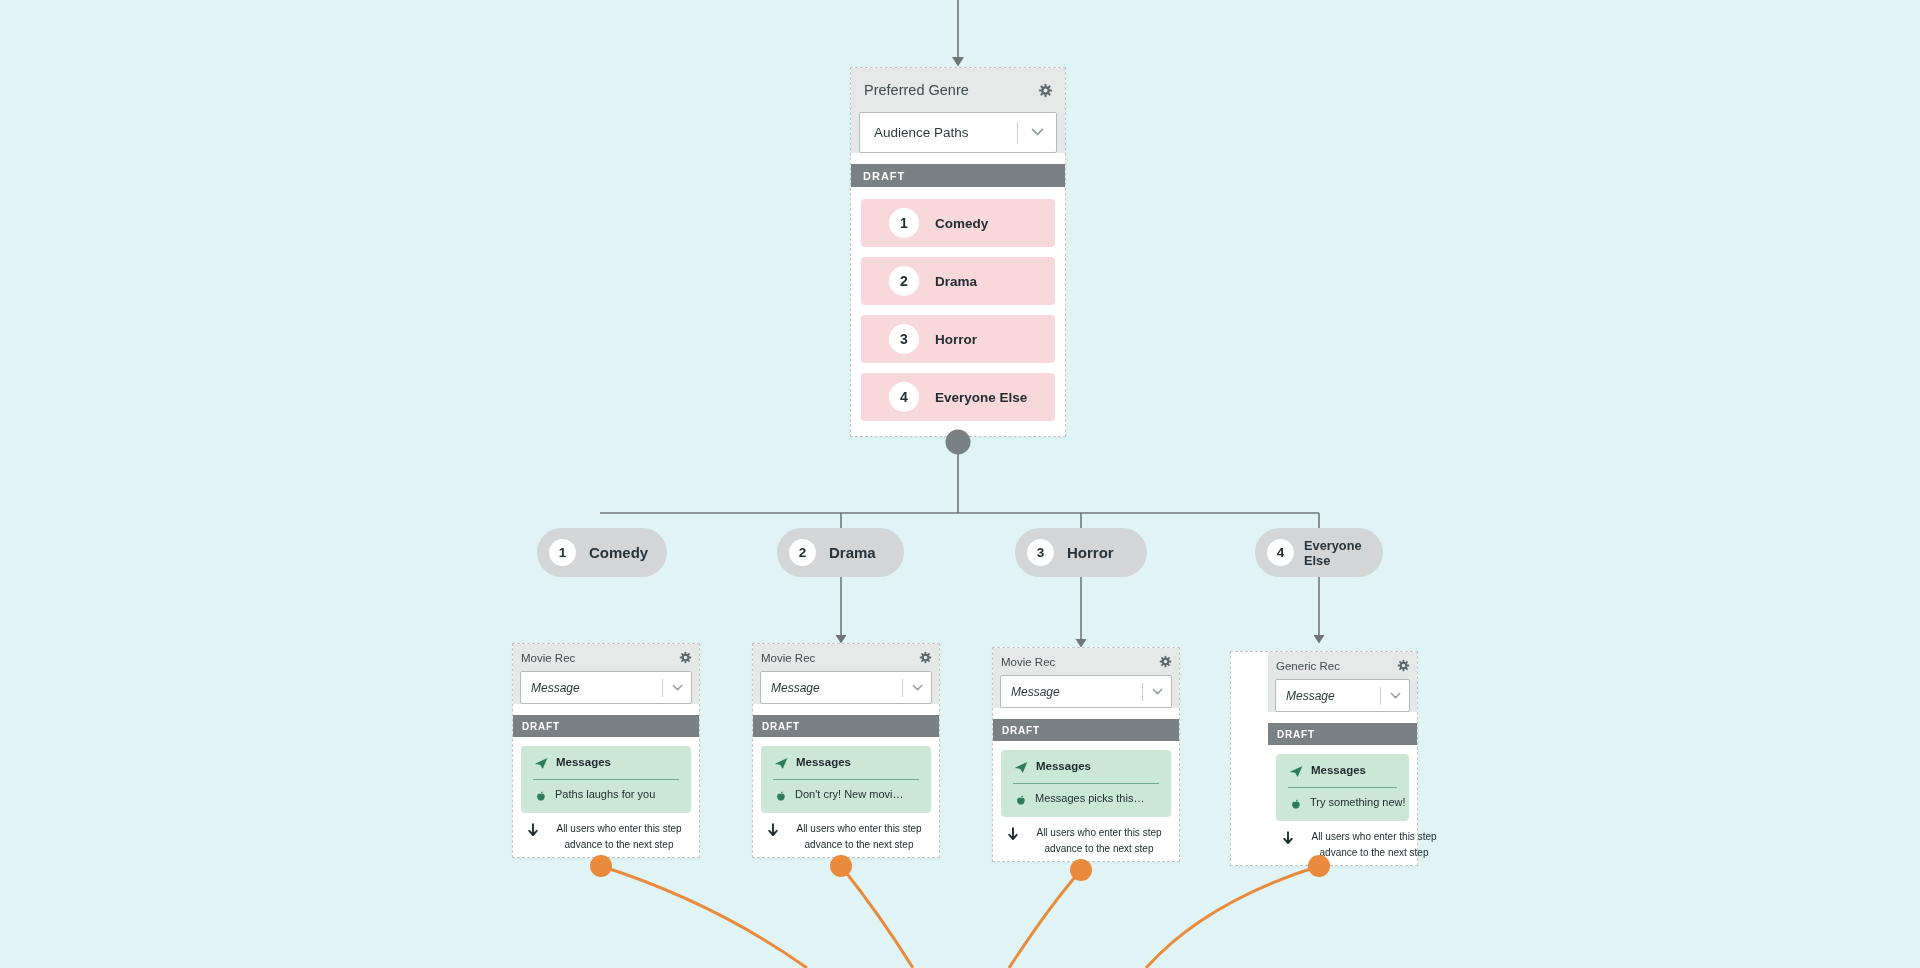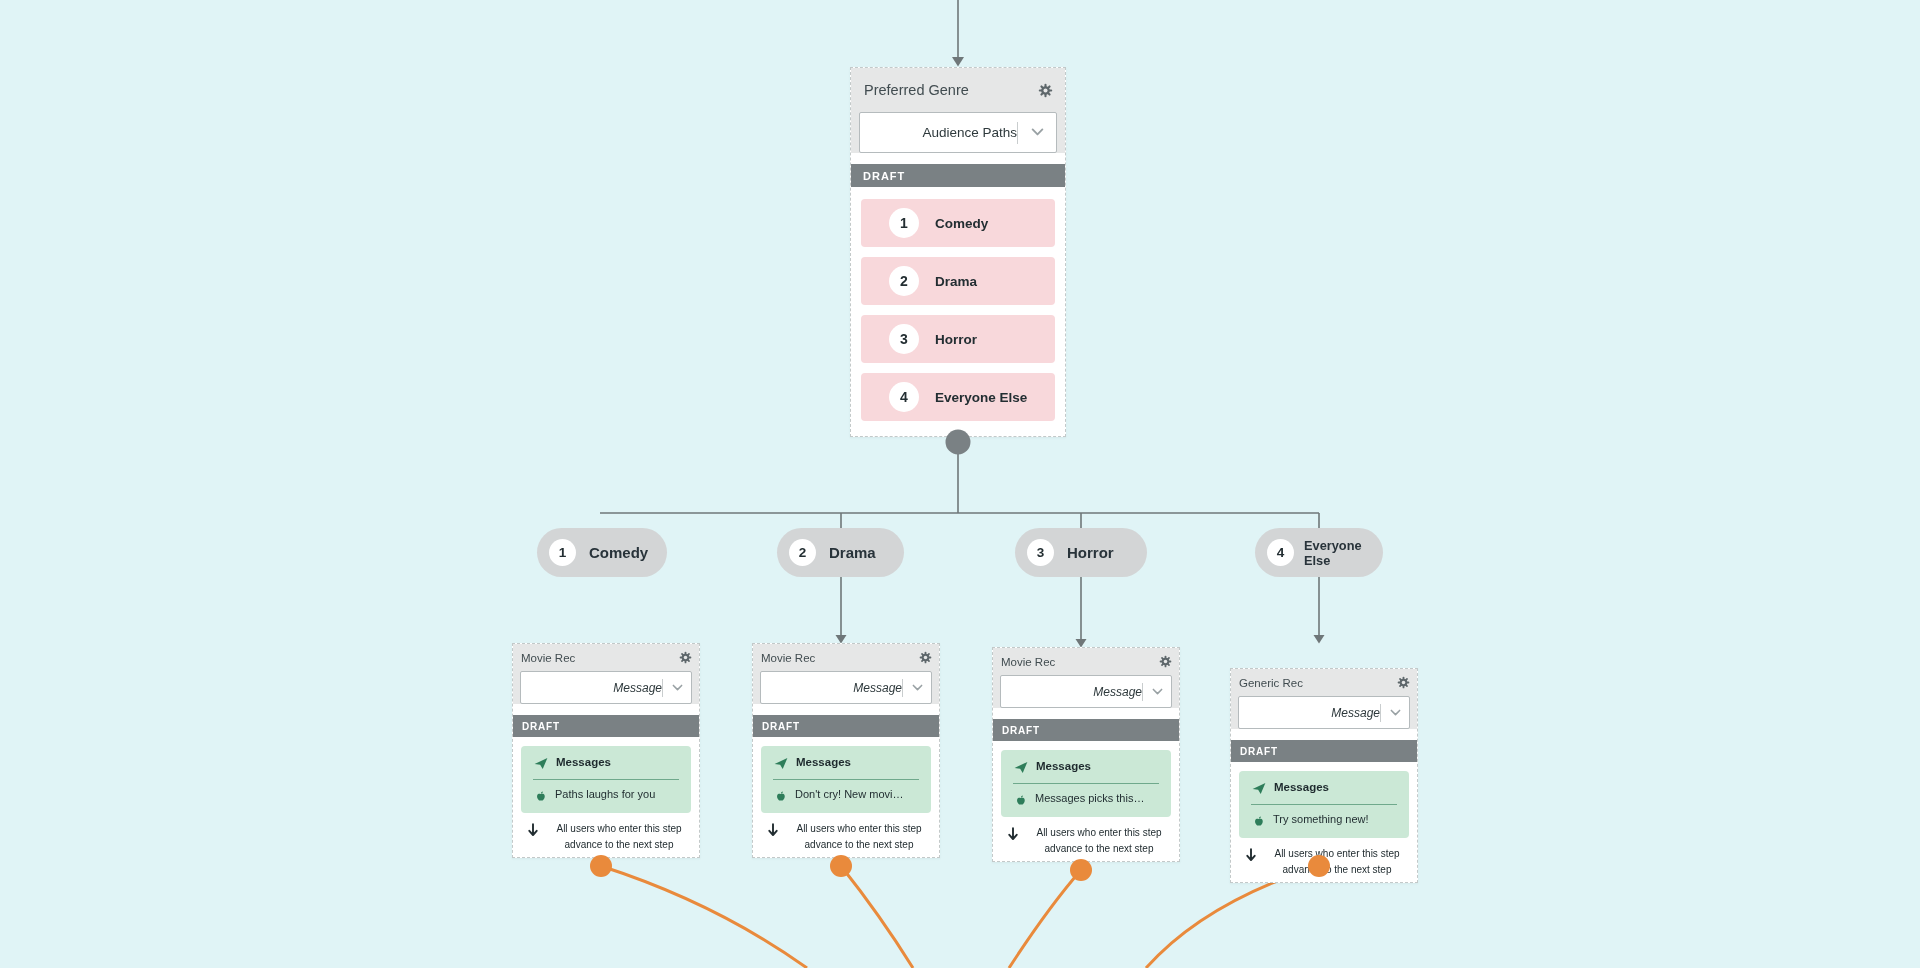--- a/index.html
+++ b/index.html
@@ -10,37 +10,37 @@
     --border-gray:#B5BBBD;
   }
   html,body{margin:0;padding:0;}
   .canvas{position:relative;width:1920px;height:968px;overflow:hidden;
     background:var(--canvas-bg,#E0F4F6);font-family:"Liberation Sans",sans-serif;}
   svg.overlay{position:absolute;left:0;top:0;z-index:1;}
   svg.overlay-dots{position:absolute;left:0;top:0;z-index:3;}
 
   .node-card{position:absolute;background:#fff;border:1px dashed #C3C9C9;
     box-sizing:border-box;z-index:2;box-shadow:0 1px 2px rgba(40,60,65,.06);}
-  .card-top{background:var(--card-header-bg,#E6E7E7);text-align:right;}
+  .card-top{background:var(--card-header-bg,#E6E7E7);}
   .card-head{display:flex;align-items:center;justify-content:space-between;}
   .card-title{color:var(--text-muted,#414C50);}
   .gear{display:inline-flex;cursor:pointer;}
   .selectbox{background:#fff;border:1px solid var(--border-gray,#B5BBBD);
     border-radius:2px;display:flex;align-items:center;cursor:pointer;box-sizing:border-box;}
   .sel-text{color:#2E393C;flex:1;white-space:nowrap;}
   .sel-divider{width:1px;background:#C9CDCE;}
   .sel-chev{display:flex;align-items:center;justify-content:center;}
   .draft-bar{background:var(--draft-bar-bg,#7A8184);color:#fff;font-weight:bold;
     display:flex;align-items:center;}
 
   
   .trigger-card{left:850px;top:67px;width:216px;height:370px;}
   .trigger-card .card-head{height:44px;padding:0 12px 0 13px;}
   .trigger-card .card-title{font-size:14.5px;}
-  .selectbox.big{height:41px;margin:0 8px;padding-left:32px;}
+  .selectbox.big{height:41px;margin:0 8px;}
   .selectbox.big .sel-text{font-size:13.5px;padding-left:14px;}
   .selectbox.big .sel-divider{height:22px;}
   .selectbox.big .sel-chev{width:38px;}
   .draft-bar.big{height:23px;margin-top:11px;font-size:11px;letter-spacing:1px;padding-left:12px;}
   .paths{padding:12px 10px 0;}
   .path-row{height:48px;border-radius:4px;background:var(--path-pink,#F8D8DB);
     display:flex;align-items:center;padding-left:28px;margin-bottom:10px;box-sizing:border-box;}
   .num-circle{background:#fff;border-radius:50%;display:flex;align-items:center;
     justify-content:center;font-weight:bold;color:#232E32;flex:0 0 auto;}
   .path-row .num-circle{width:30px;height:30px;font-size:14px;}
@@ -53,21 +53,21 @@
   .pill .pill-label{margin-left:13px;font-size:15px;font-weight:600;color:#28333A;}
   .pill1{left:537px;width:130px;}
   .pill2{left:777px;width:127px;}
   .pill3{left:1015px;width:132px;}
   .pill4{left:1255px;width:128px;}
   .pill4 .pill-label{font-size:12.8px;margin-left:10px;}
 
   
   .msg-card{width:188px;height:215px;}
   .mc1{left:512px;top:643px;} .mc2{left:752px;top:643px;}
-  .mc3{left:992px;top:647px;} .mc4{left:1230px;top:668px;}
+  .mc3{left:992px;top:647px;} .mc4{left:1230px;top:651px;padding-left:37px;}
   .msg-card .card-head{height:27px;padding:0 7px 0 8px;}
   .msg-card .card-title{font-size:11.5px;}
   .selectbox.small{height:33px;margin:0 7px;font-style:italic;}
   .selectbox.small .sel-text{font-size:12px;padding-left:10px;}
   .selectbox.small .sel-divider{height:18px;}
   .selectbox.small .sel-chev{width:28px;}
   .draft-bar.small{height:22px;margin-top:11px;font-size:10px;letter-spacing:.8px;padding-left:9px;}
   .msg-body{padding:9px 8px 0;}
   .green-box{background:var(--message-green-bg,#CBE8D6);border-radius:4px;
     padding:10px 0;cursor:pointer;}

